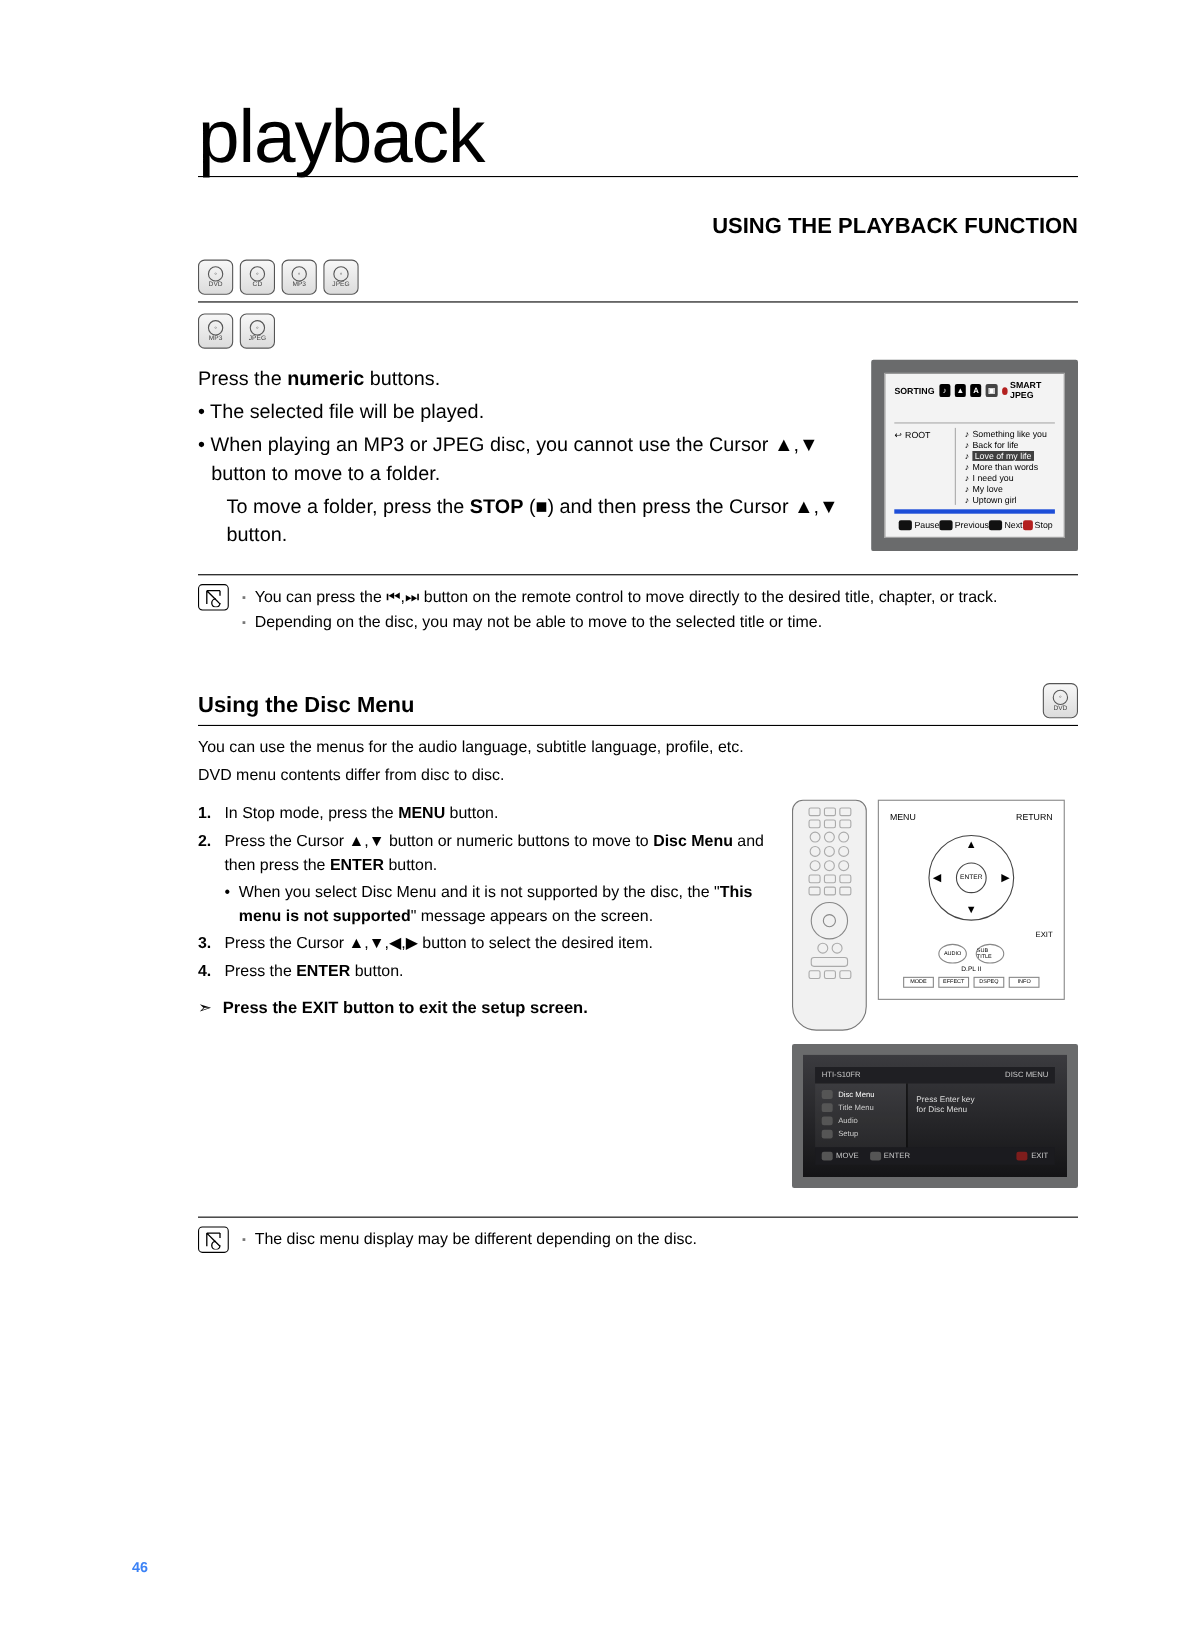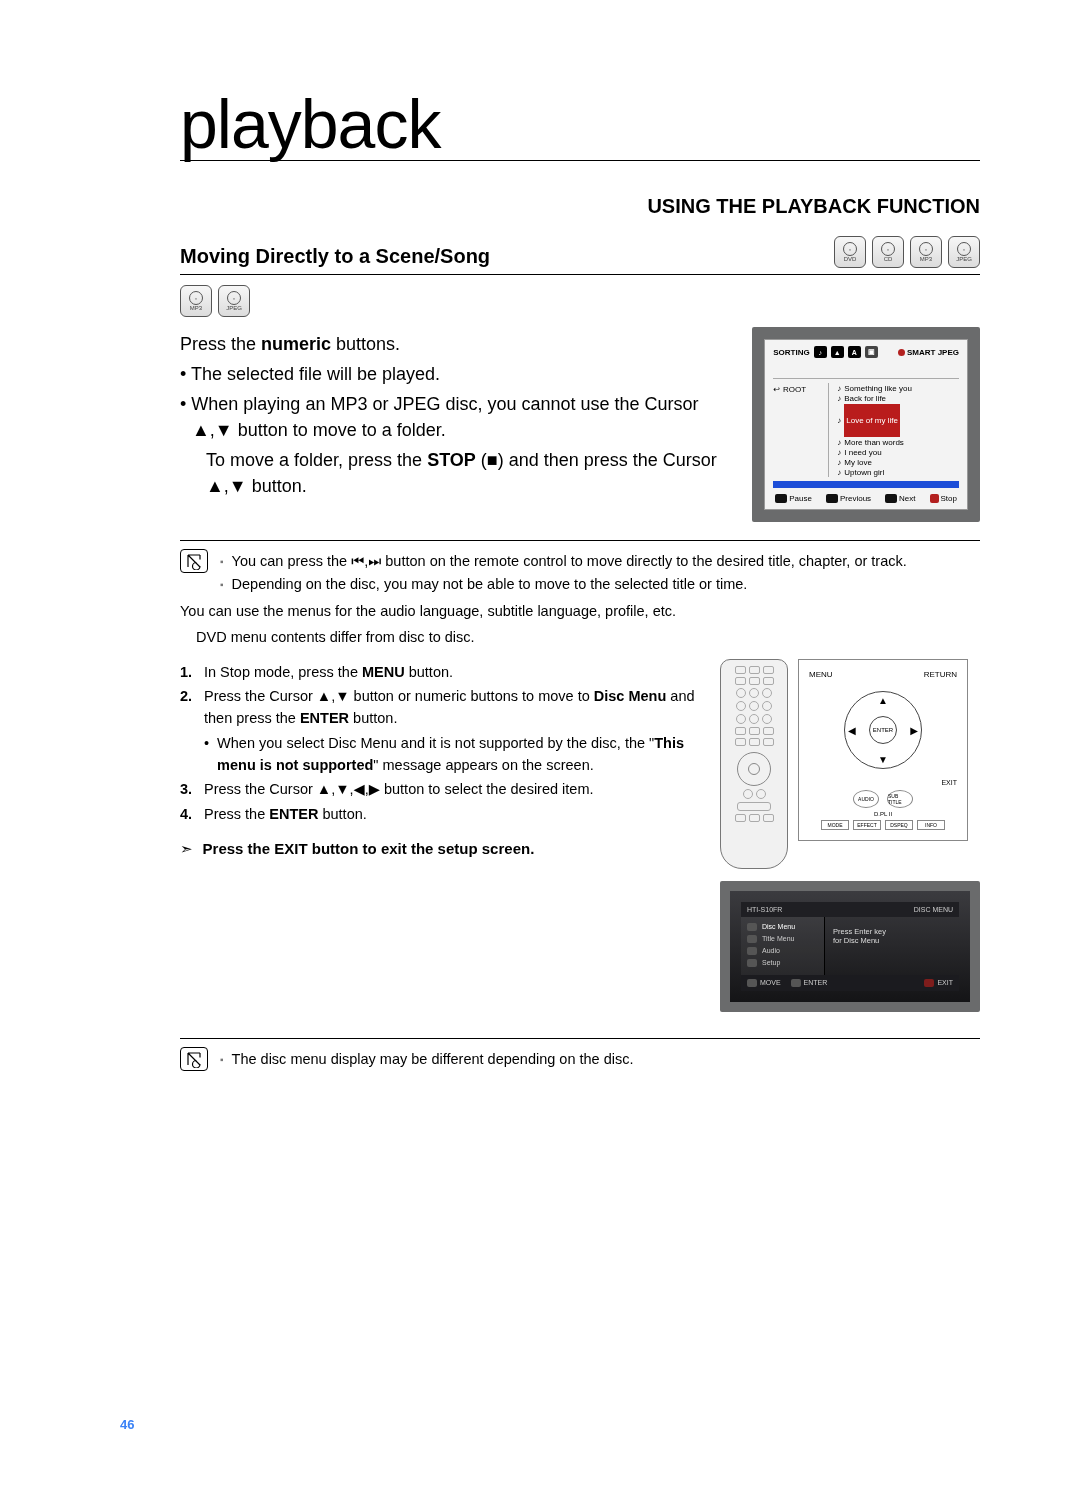--- a/index.html
+++ b/index.html
@@ -86,24 +86,24 @@
     display:flex;align-items:center;justify-content:center; font-size:7px;
     border-radius:2px;
   }
   .screen-body { display:flex; padding-top:4px; }
   .screen-left {
     width: 56px; border-right:1px solid #aaa; padding-top:2px;
     display:flex; gap:3px; font-size:8px; align-items:flex-start;
   }
   .screen-right { padding-left: 8px; }
   .song-line { display:flex; gap:3px; align-items:center; font-size:8px; padding:0.5px 0;}
-  .song-line.sel .txt { background:#b91c1c;color:#fff; padding:12px 2px;}
+  .song-line.sel .txt { background:#404040;color:#fff; padding:0 2px;}
   .screen-bot {
     display:flex; justify-content:flex-end; font-size:8px;
-    padding: 6px 2px 6px 2px; border-top:7px solid #1d4ed8; margin-top:4px;gap:14px;
+    padding: 6px 2px 6px 2px; border-top:4px solid #1d4ed8; margin-top:4px;
   }
   .screen-bot span { display:flex;align-items:center;gap:2px;}
   .screen-bot .k { width:12px;height:9px;background:#111;border-radius:2px;}
   .screen-bot .kred { width:9px;height:9px;background:#b3201f;border-radius:2px;}
   .note-separator { height:1px;background:#000;margin: 18px 0 8px 0;}
   .note-row { display:flex; gap:12px; }
   .note-icon {
     min-width: 28px; height:24px; border:1.5px solid #000; border-radius:4px;
     display:flex;align-items:center;justify-content:center;
   }
@@ -185,21 +185,20 @@
 </head>
 <body>
 
 <div class="page">
   <h1 class="main-title">playback</h1>
 
   <div class="section-title">USING THE PLAYBACK FUNCTION</div>
 
   
   <div class="subsection-row">
-    <div class="subsection-title">Moving Directly to a Scene/Song</div>
     <div class="badge-row">
       <div class="badge">
           <span class="disc">◦</span>
           <span>DVD</span>
         </div>
       <div class="badge">
           <span class="disc">◦</span>
           <span>CD</span>
         </div>
       <div class="badge">
@@ -321,24 +320,33 @@
           <div><span>You can press the </span><span class="sym">⏮,⏭</span><span> button on the remote control to move directly to the desired title, chapter, or track.</span></div>
         </div>
       <div class="note-li">
           <span class="sq">▪</span>
           <div>Depending on the disc, you may not be able to move to the selected title or time.</div>
         </div>
     </div>
   </div>
 
   
+  <div class="subsection-row" style="margin-top:42px;">
+    <div class="subsection-title">Using the Disc Menu</div>
+    <div class="badge-row">
+      <div class="badge">
+          <span class="disc">◦</span>
+          <span>DVD</span>
+        </div>
+    </div>
+  </div>
 
   <div class="disc-menu-text">
     <p style="margin:4px 0">You can use the menus for the audio language, subtitle language, profile, etc.</p>
-    <p style="margin:4px 0 10px 16px">DVD menu contents differ from disc to disc.</p>
+    <p style="margin:4px 0 10px 0">DVD menu contents differ from disc to disc.</p>
   </div>
 
   <div class="disc-menu-row">
     <div class="disc-menu-text">
       <div class="num-li">
           <span class="num">1.</span>
           <div><span>In Stop mode, press the </span><b>MENU</b><span> button.</span></div>
         </div>
       <div class="num-li">
           <span class="num">2.</span>

